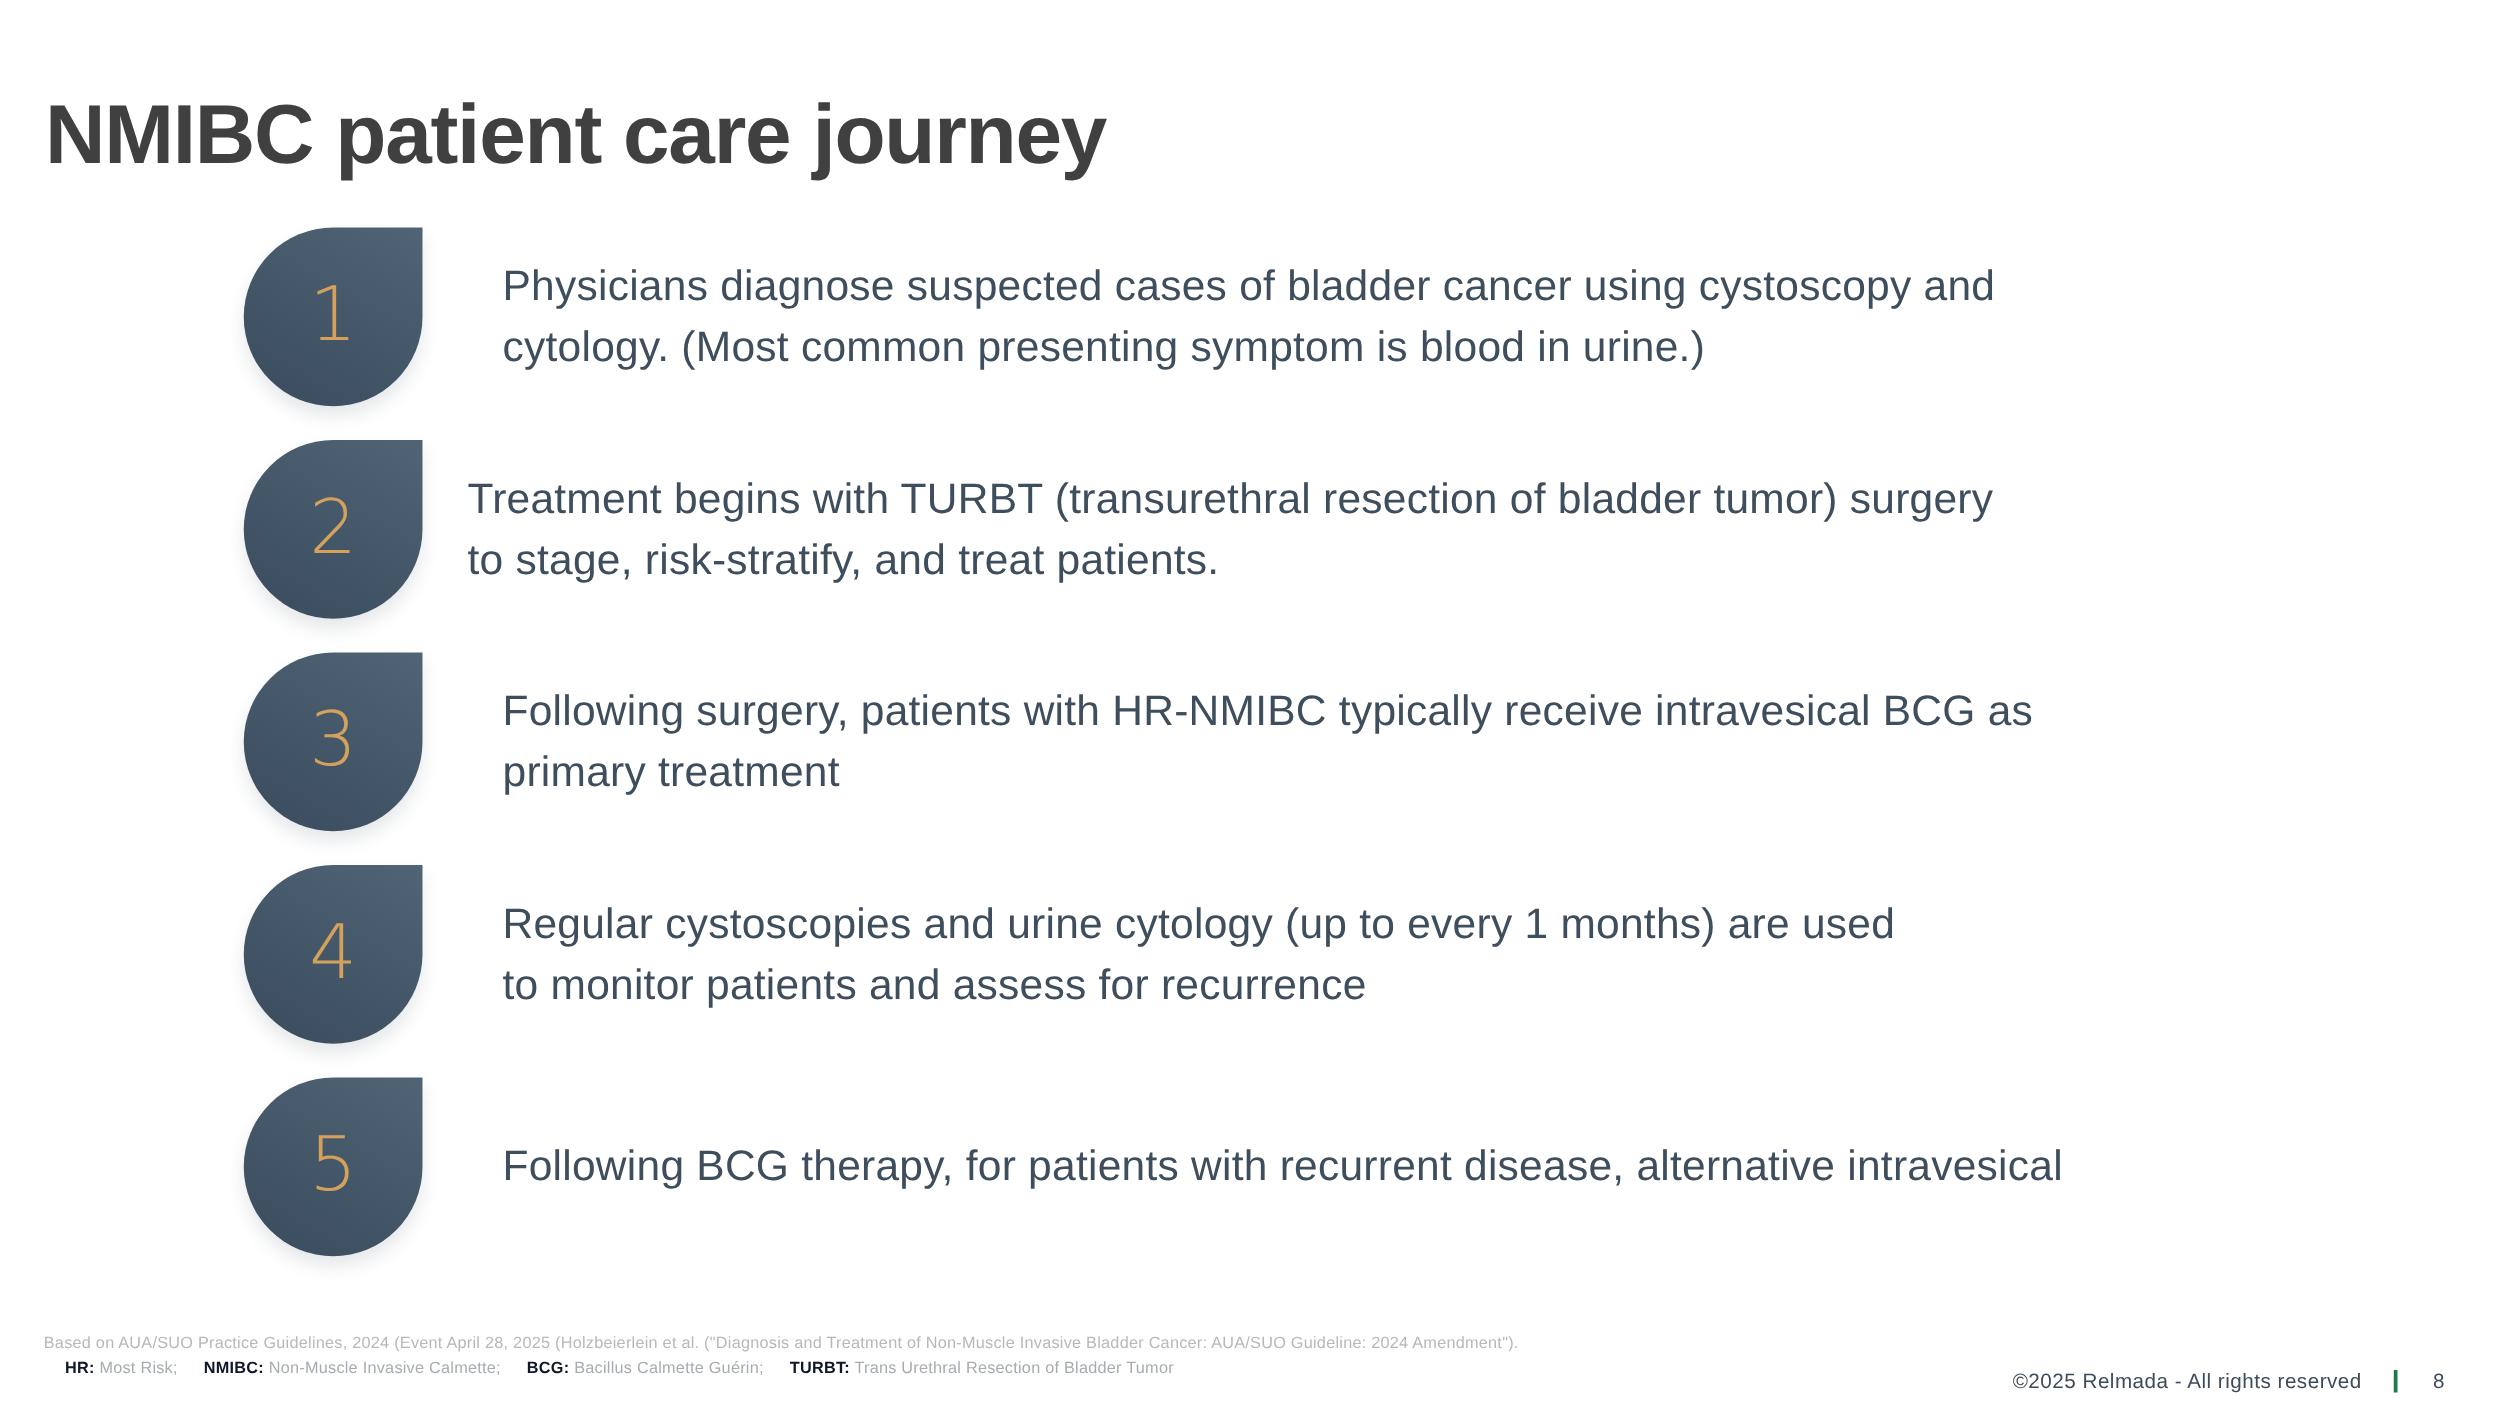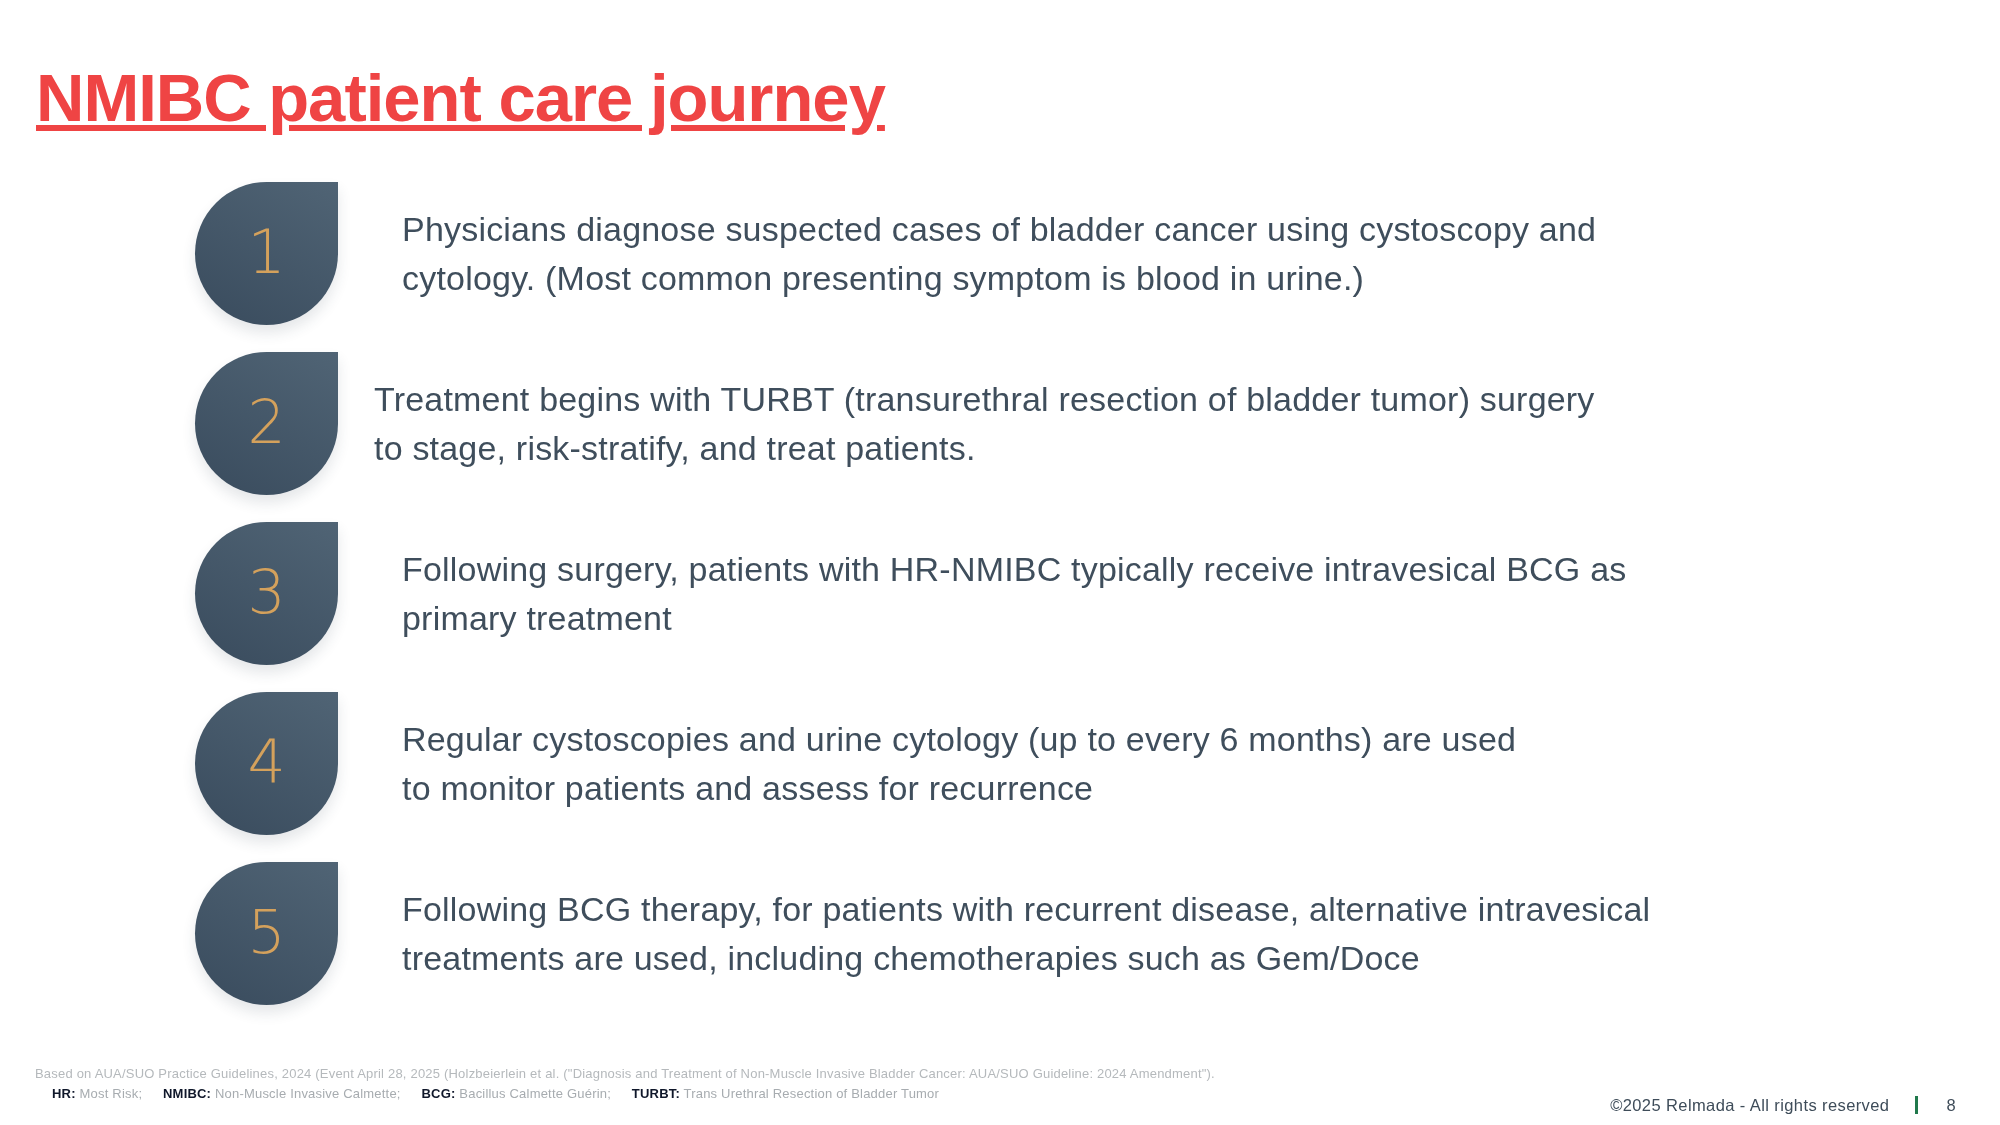--- a/index.html
+++ b/index.html
@@ -11,26 +11,25 @@
     width: 2000px;
     height: 1125px;
     position: relative;
     overflow: hidden;
     font-family: "Liberation Sans", sans-serif;
   }
 
   .slide-title {
     position: absolute;
     left: 36px;
-    top: 14px;
+    top: 24px;
     font-size: 67px;
     font-weight: 700;
     letter-spacing: -1px;
-    color: #ef4444;
-    text-decoration: underline;
+    color: #404040;
   }
 
   .step-row {
     position: absolute;
     left: 195px;
     display: flex;
     align-items: center;
   }
   .step-row-1 { top: 182px; }
   .step-row-2 { top: 352px; }
@@ -134,32 +133,31 @@
     <div>Following surgery, patients with HR-NMIBC typically receive intravesical BCG as</div>
     <div>primary treatment</div>
   </div>
 </div>
 
 <div class="step-row step-row-4">
   <div class="step-badge">
     <span class="step-number">4</span>
   </div>
   <div class="step-text">
-    <div>Regular cystoscopies and urine cytology (up to every 6 months) are used</div>
+    <div>Regular cystoscopies and urine cytology (up to every 1 months) are used</div>
     <div>to monitor patients and assess for recurrence</div>
   </div>
 </div>
 
 <div class="step-row step-row-5">
   <div class="step-badge">
     <span class="step-number">5</span>
   </div>
   <div class="step-text">
     <div>Following BCG therapy, for patients with recurrent disease, alternative intravesical</div>
-    <div>treatments are used, including chemotherapies such as Gem/Doce</div>
   </div>
 </div>
 
 <div class="footnotes">
   <div class="footnote-source">Based on AUA/SUO Practice Guidelines, 2024 (Event April 28, 2025 (Holzbeierlein et al. ("Diagnosis and Treatment of Non-Muscle Invasive Bladder Cancer: AUA/SUO Guideline: 2024 Amendment").</div>
   <div class="footnote-abbrev">
     <span class="abbr-label">HR:</span><span> Most Risk; </span><span class="abbr-label">NMIBC:</span><span> Non-Muscle Invasive Calmette; </span><span class="abbr-label">BCG:</span><span> Bacillus Calmette Guérin; </span><span class="abbr-label">TURBT:</span><span> Trans Urethral Resection of Bladder Tumor</span>
   </div>
 </div>
 

